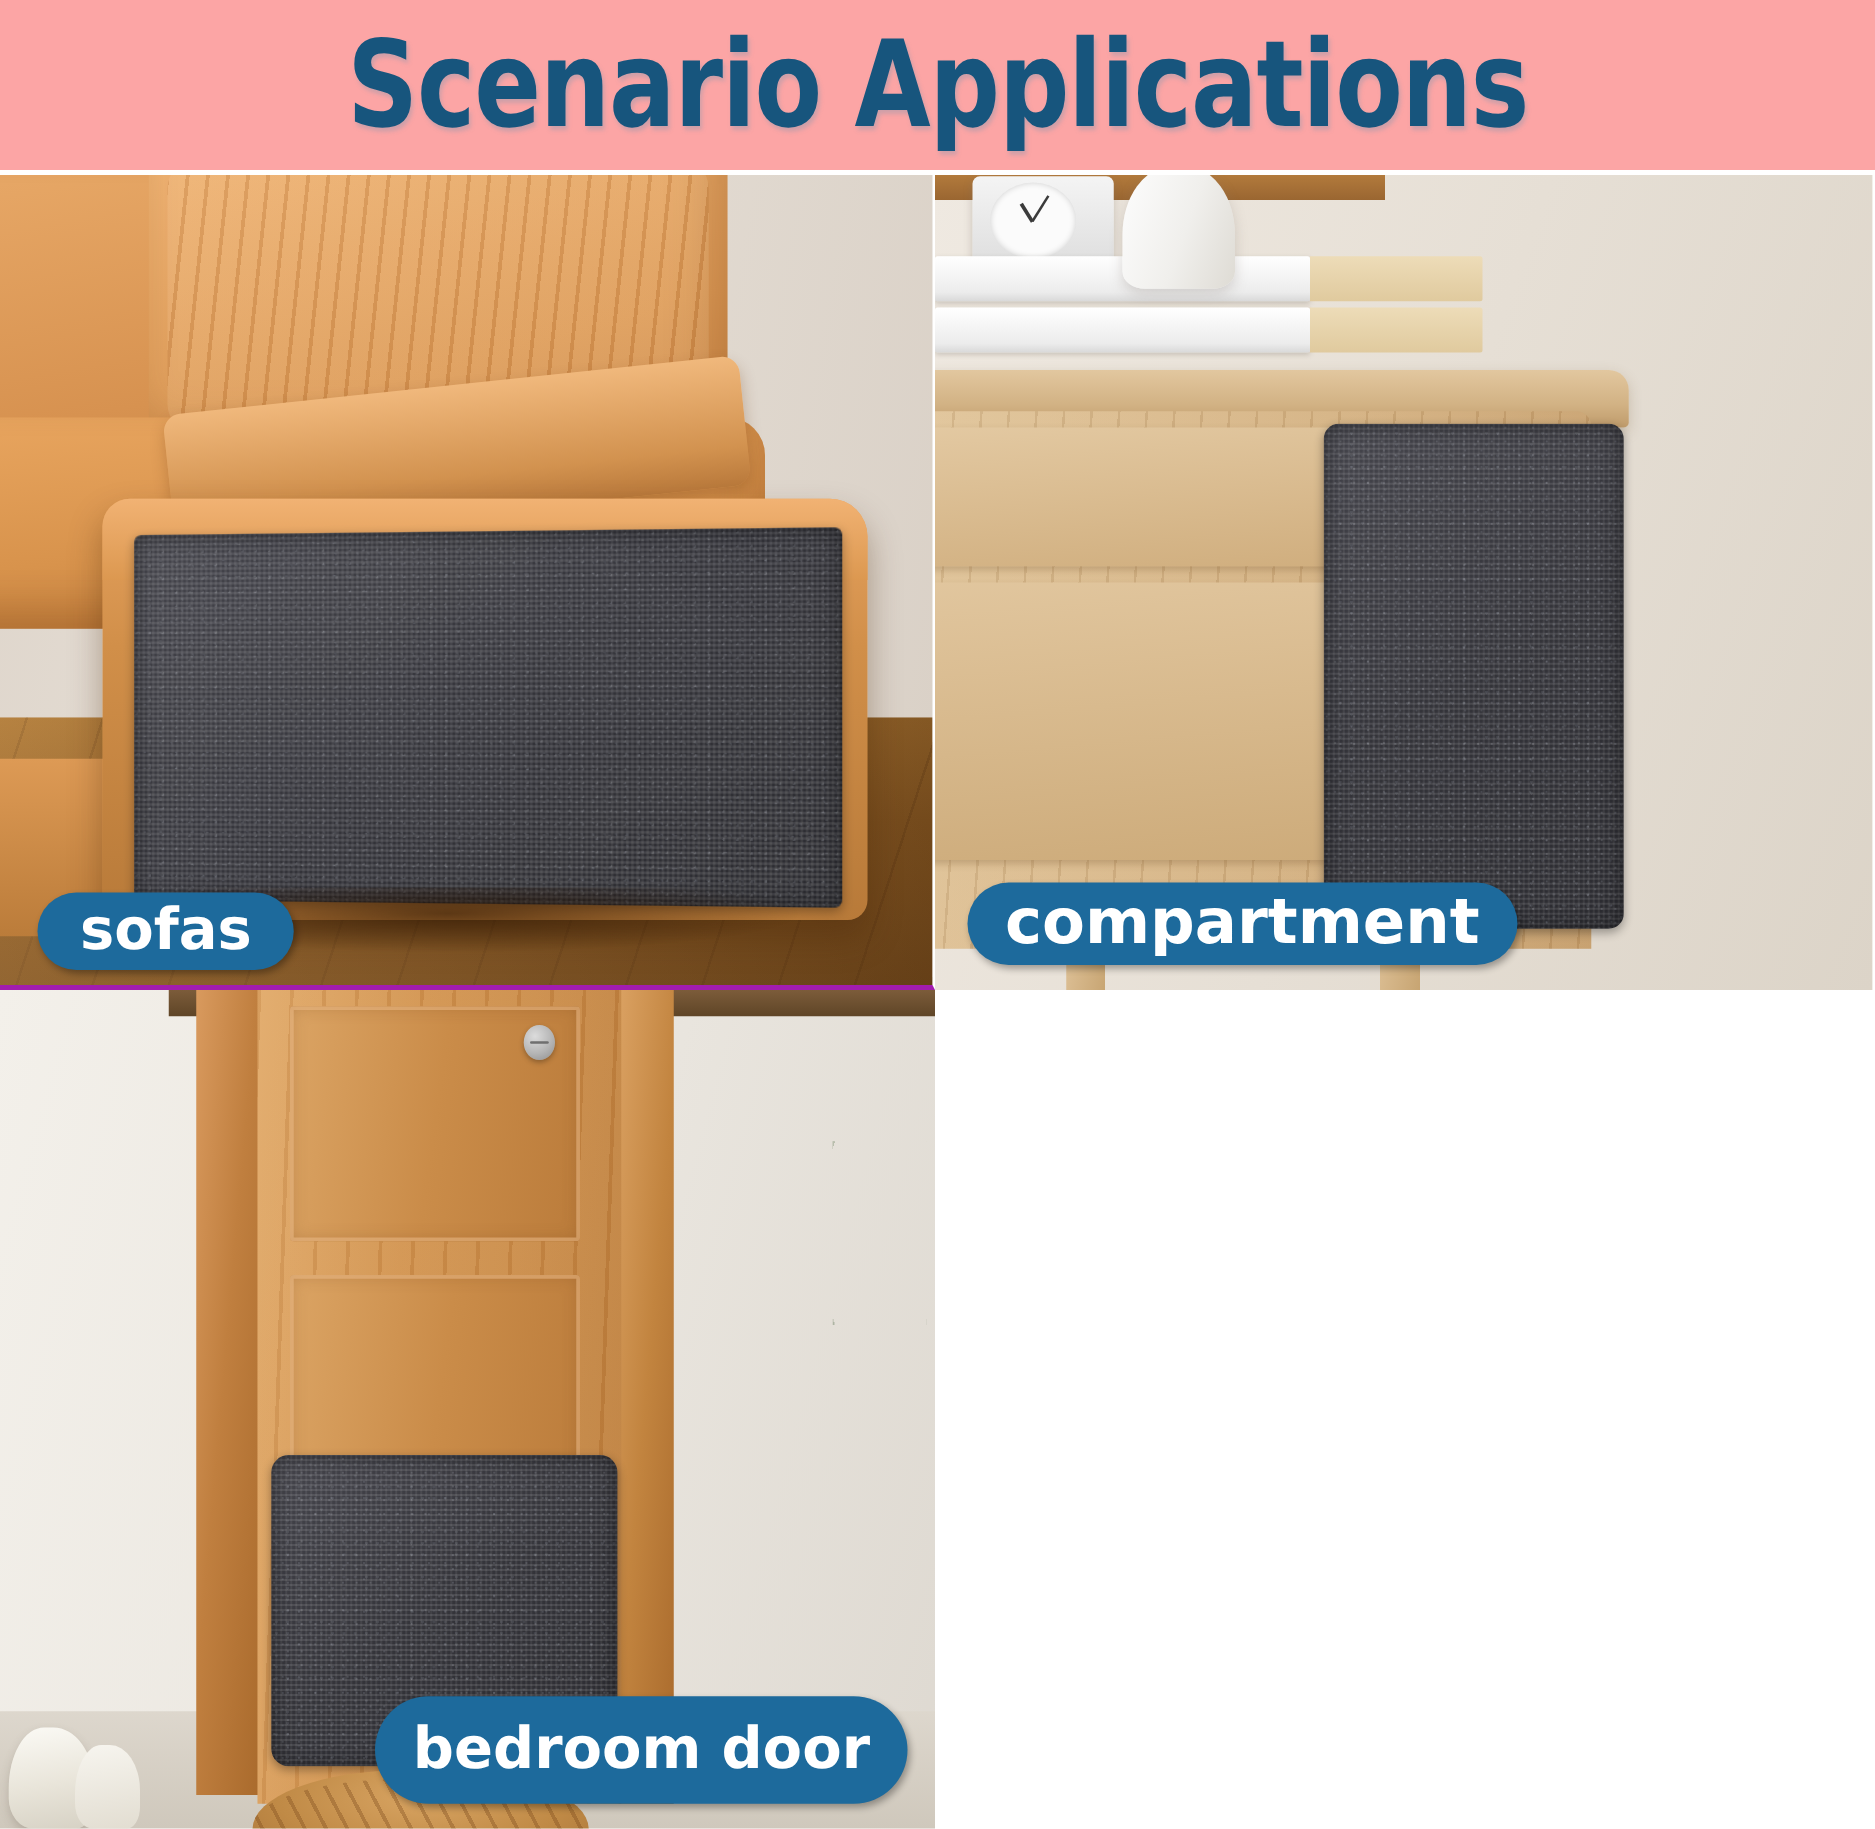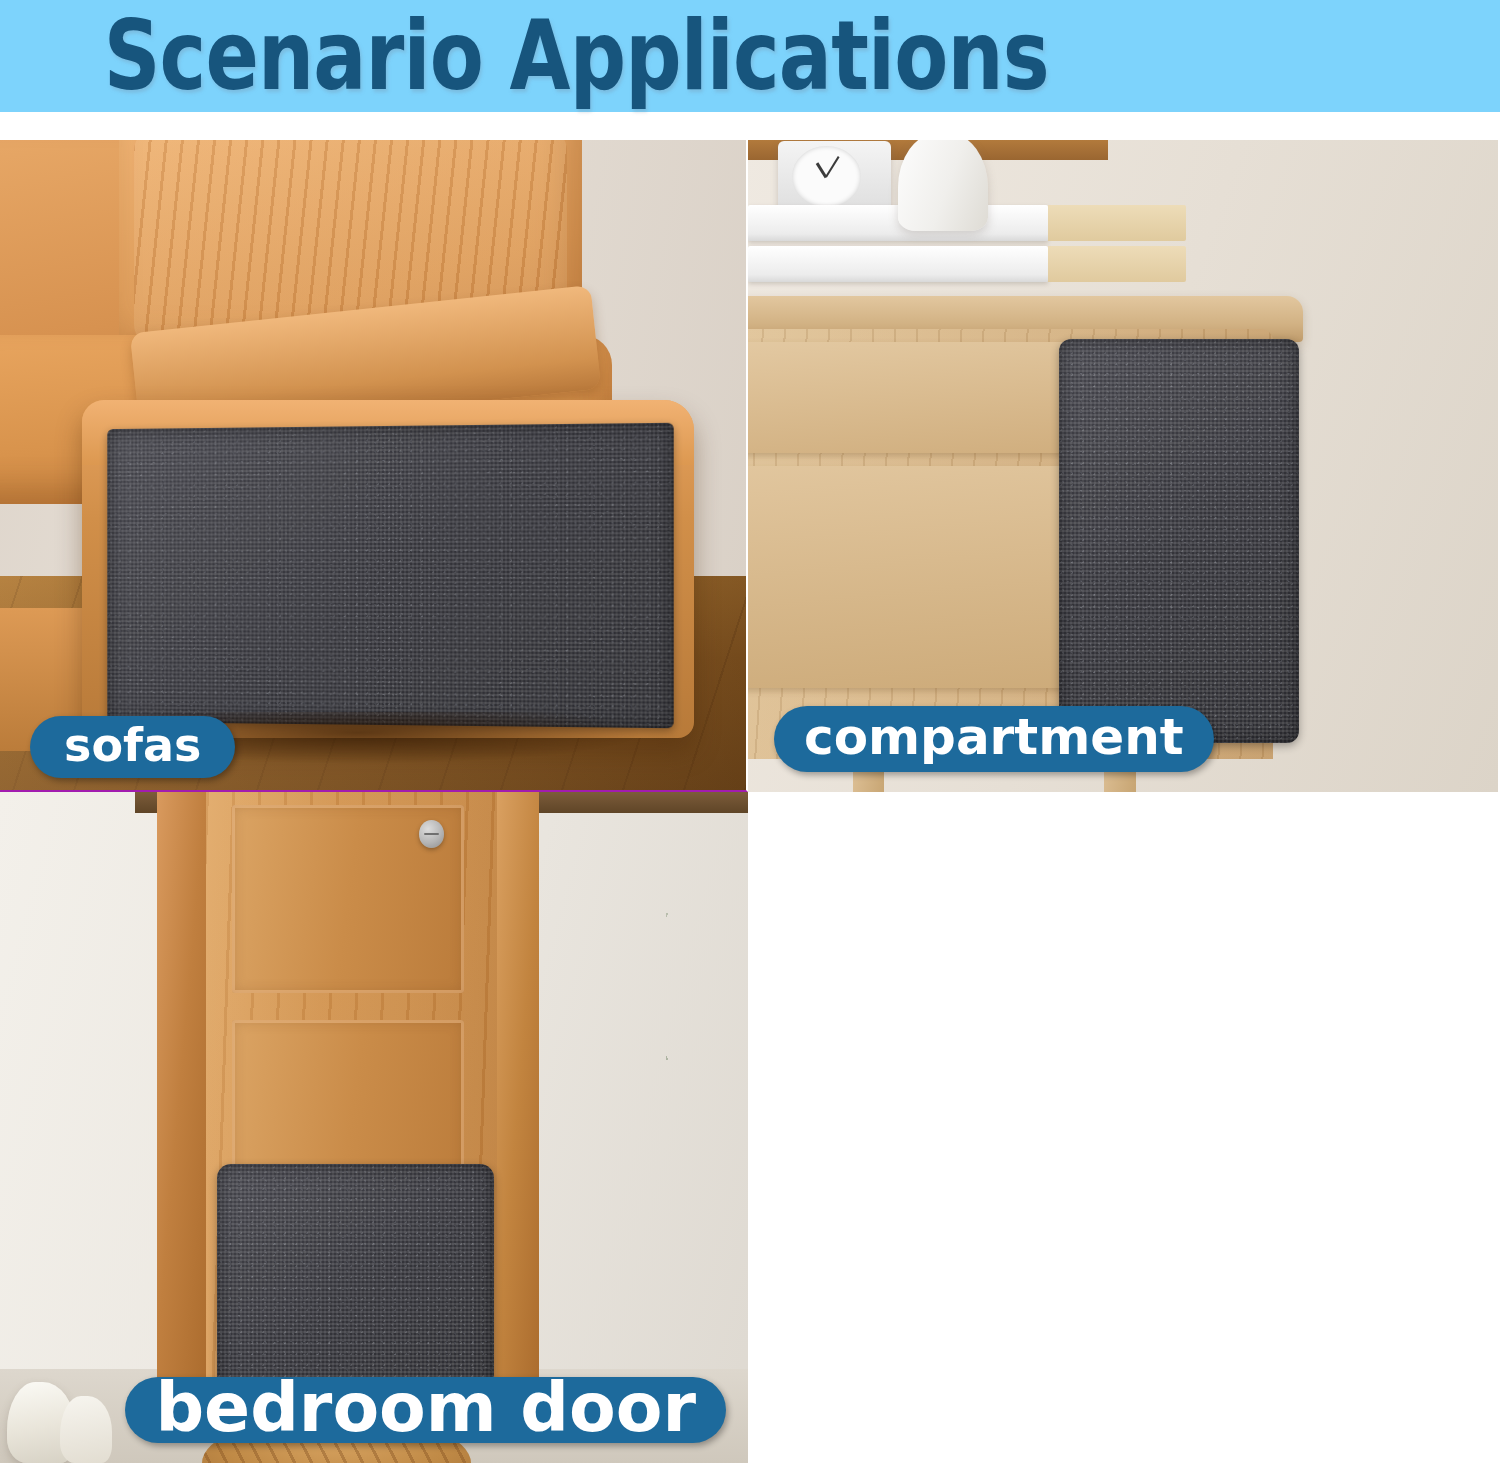--- a/index.html
+++ b/index.html
@@ -17,25 +17,25 @@
     height: 1463px;
     background: #ffffff;
     overflow: hidden;
   }
 
   
   .title-bar {
     position: absolute;
     left: 0; top: 0;
     width: 1500px;
-    height: 112px;
+    height: 136px;
     display: flex;
     align-items: center;
-    justify-content: flex-start;
-    background: #7dd3fc;
+    justify-content: center;
+    background: #fca5a5;
     z-index: 40;
   }
   .title-text {
     font-family: "DejaVu Sans", sans-serif;
     font-weight: 700;
     font-size: 96px;
     line-height: 1;
     letter-spacing: -1px;
     color: #17557d;
     transform: scaleX(0.82);
@@ -53,21 +53,21 @@
     display: grid;
     grid-template-columns: 748px 752px;
     grid-template-rows: 652px 671px;
     gap: 0;
     background: #ffffff;
   }
   .cell {
     position: relative;
     overflow: hidden;
   }
-  .cell.tl { border-right: 2px solid #fff; border-bottom: 2px solid #a21caf; }
+  .cell.tl { border-right: 2px solid #fff; border-bottom: 4px solid #a21caf; }
   .cell.tr { border-bottom: 2px solid #fff; }
   .cell.bl { border-right: 2px solid #fff; }
 
   
   .badge {
     position: absolute;
     z-index: 30;
     background: #1d6a9c;
     color: #ffffff;
     font-family: "DejaVu Sans", sans-serif;
@@ -77,21 +77,21 @@
     align-items: center;
     justify-content: center;
     box-shadow: 2px 3px 6px rgba(0,0,0,0.33);
     white-space: nowrap;
     line-height: 1;
   }
   .badge span { display: block; transform: translateY(-2px); }
   .badge-sofas      { left: 30px;  bottom: 12px; height: 62px; padding: 0 34px; font-size: 46px; }
   .badge-couch      { right: 16px; bottom: 12px; height: 62px; padding: 0 34px; font-size: 46px; }
   .badge-compartment{ left: 26px;  bottom: 20px; height: 66px; padding: 0 30px; font-size: 50px; }
-  .badge-bedroomdoor{ right: 22px; bottom: 20px; height: 66px; padding: 0 30px; font-size: 68px; }
+  .badge-bedroomdoor{ right: 22px; bottom: 20px; height: 66px; padding: 10px 30px; font-size: 46px; }
 
   
   
   
   .sofa-scene { position:absolute; inset:0; background:#cfc6bb; }
   .sofa-wall {
     position:absolute; left:0; top:0; width:100%; height:100%;
     background: linear-gradient(100deg,#ded5cb 0%,#e7e0d7 40%,#d9d0c6 100%);
   }
   .sofa-floor {

